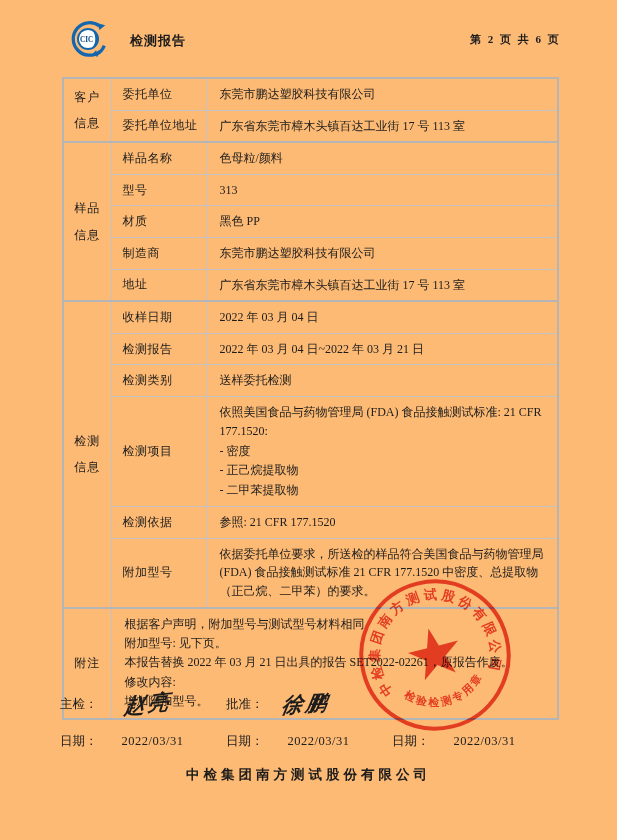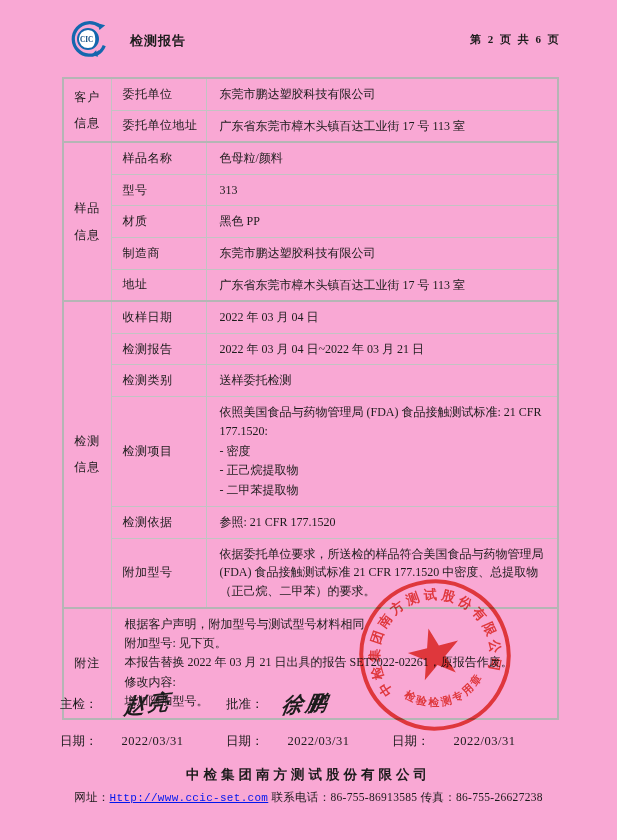--- a/index.html
+++ b/index.html
@@ -1,18 +1,18 @@
 <!DOCTYPE html>
 <html><head>
 <meta charset="utf-8">
 <style>
   * { margin:0; padding:0; box-sizing:border-box; }
   html,body { width:617px; height:840px; background:#ffffff;
     font-family:"Liberation Serif","DejaVu Serif",serif; color:#1c1c1c; }
-  .page { position:relative; width:617px; height:840px; background:#f9a8d4; overflow:hidden; }
+  .page { position:relative; width:617px; height:840px; background:#fdba74; overflow:hidden; }
 
   
   .header { position:absolute; left:58px; top:16px; width:501px; height:48px; }
   .logo { position:absolute; left:8px; top:2px; width:44px; height:42px; }
   .hd-title { position:absolute; left:72px; top:16px; font-size:13px; font-weight:bold; letter-spacing:1px; }
   .hd-no { position:absolute; left:178px; top:16px; font-size:12.5px; font-weight:bold; }
   .hd-page { position:absolute; left:412px; top:16px; font-size:11px; font-weight:bold; letter-spacing:2px; white-space:nowrap; }
 
   
   table.report { position:absolute; left:62px; top:77px; width:495px;
@@ -183,20 +183,15 @@
       </div>
       <div class="date-col">
         <span class="sig-label">日期：</span>
         <span class="date-val">2022/03/31</span>
       </div>
     </div>
   </div>
 
   <div class="footer">
     <div class="ft-company">中检集团南方测试股份有限公司</div>
-    <div class="ft-line">
-      <span>网址：</span><a class="ft-url" href="#">Http://www.ccic-set.com</a>
-      <span>联系电话：86-755-86913585</span>
-      <span>传真：86-755-26627238</span>
-    </div>
   </div>
 
 </div>
 
 </body></html>

